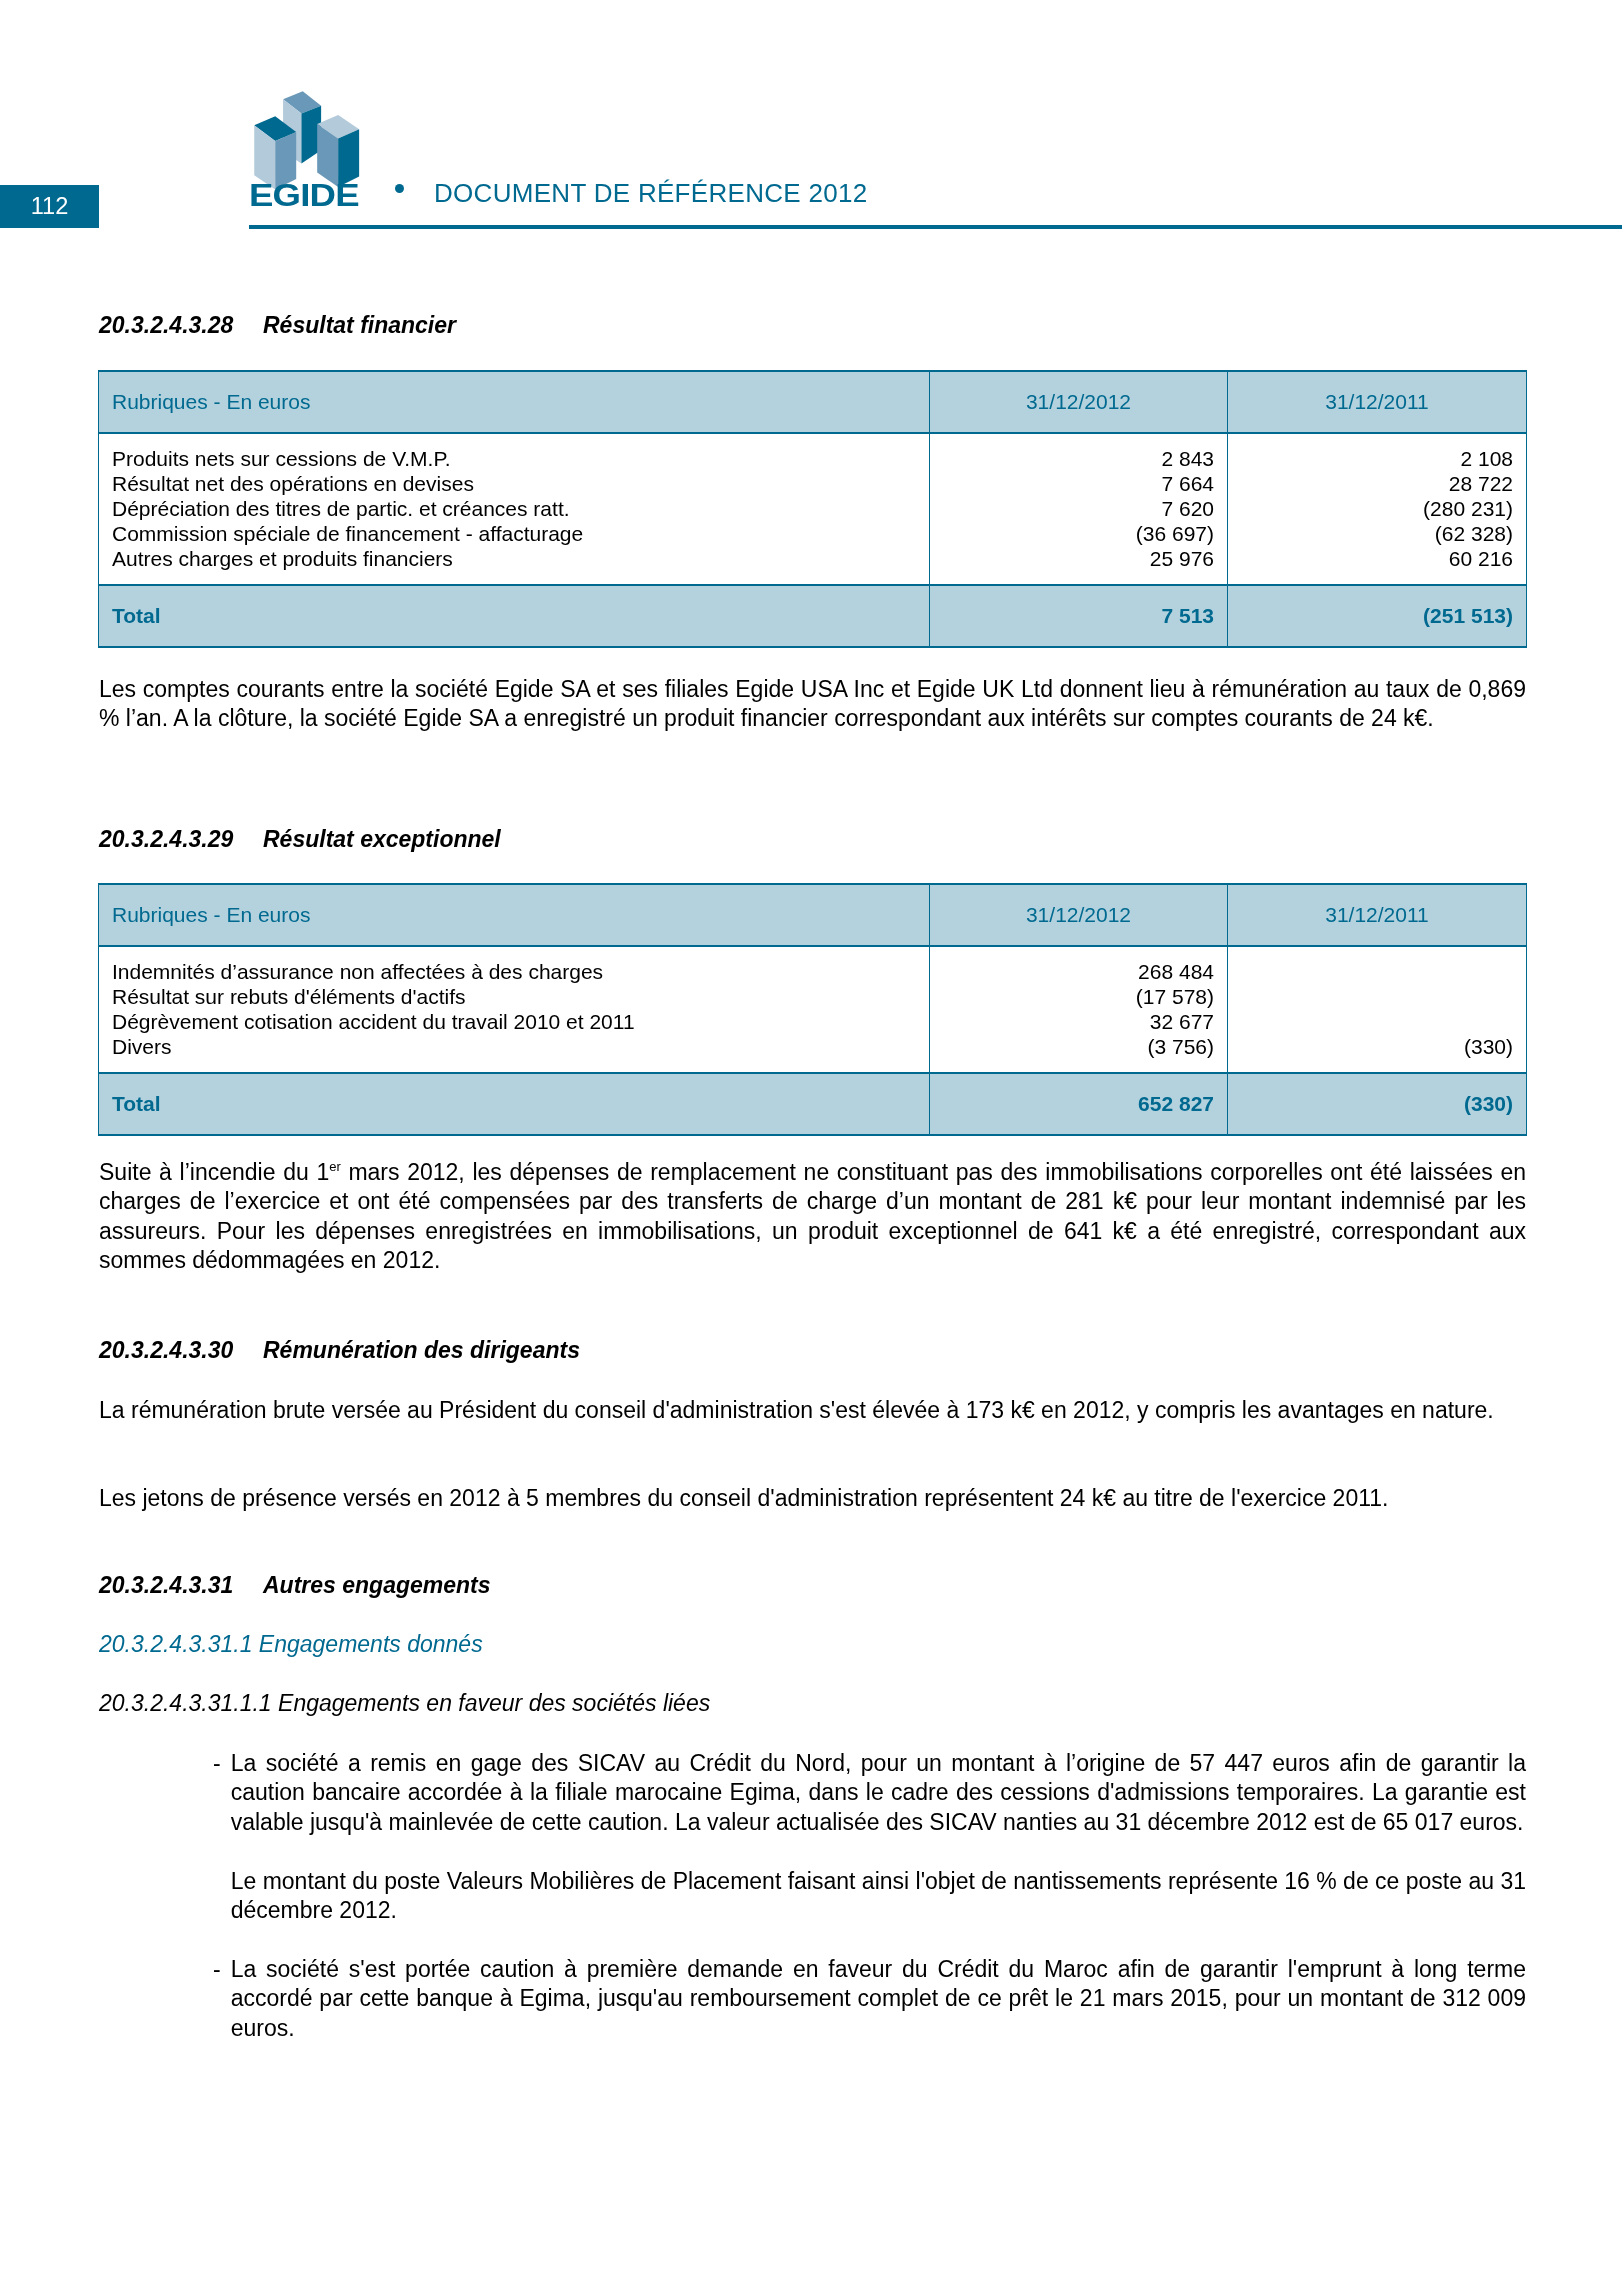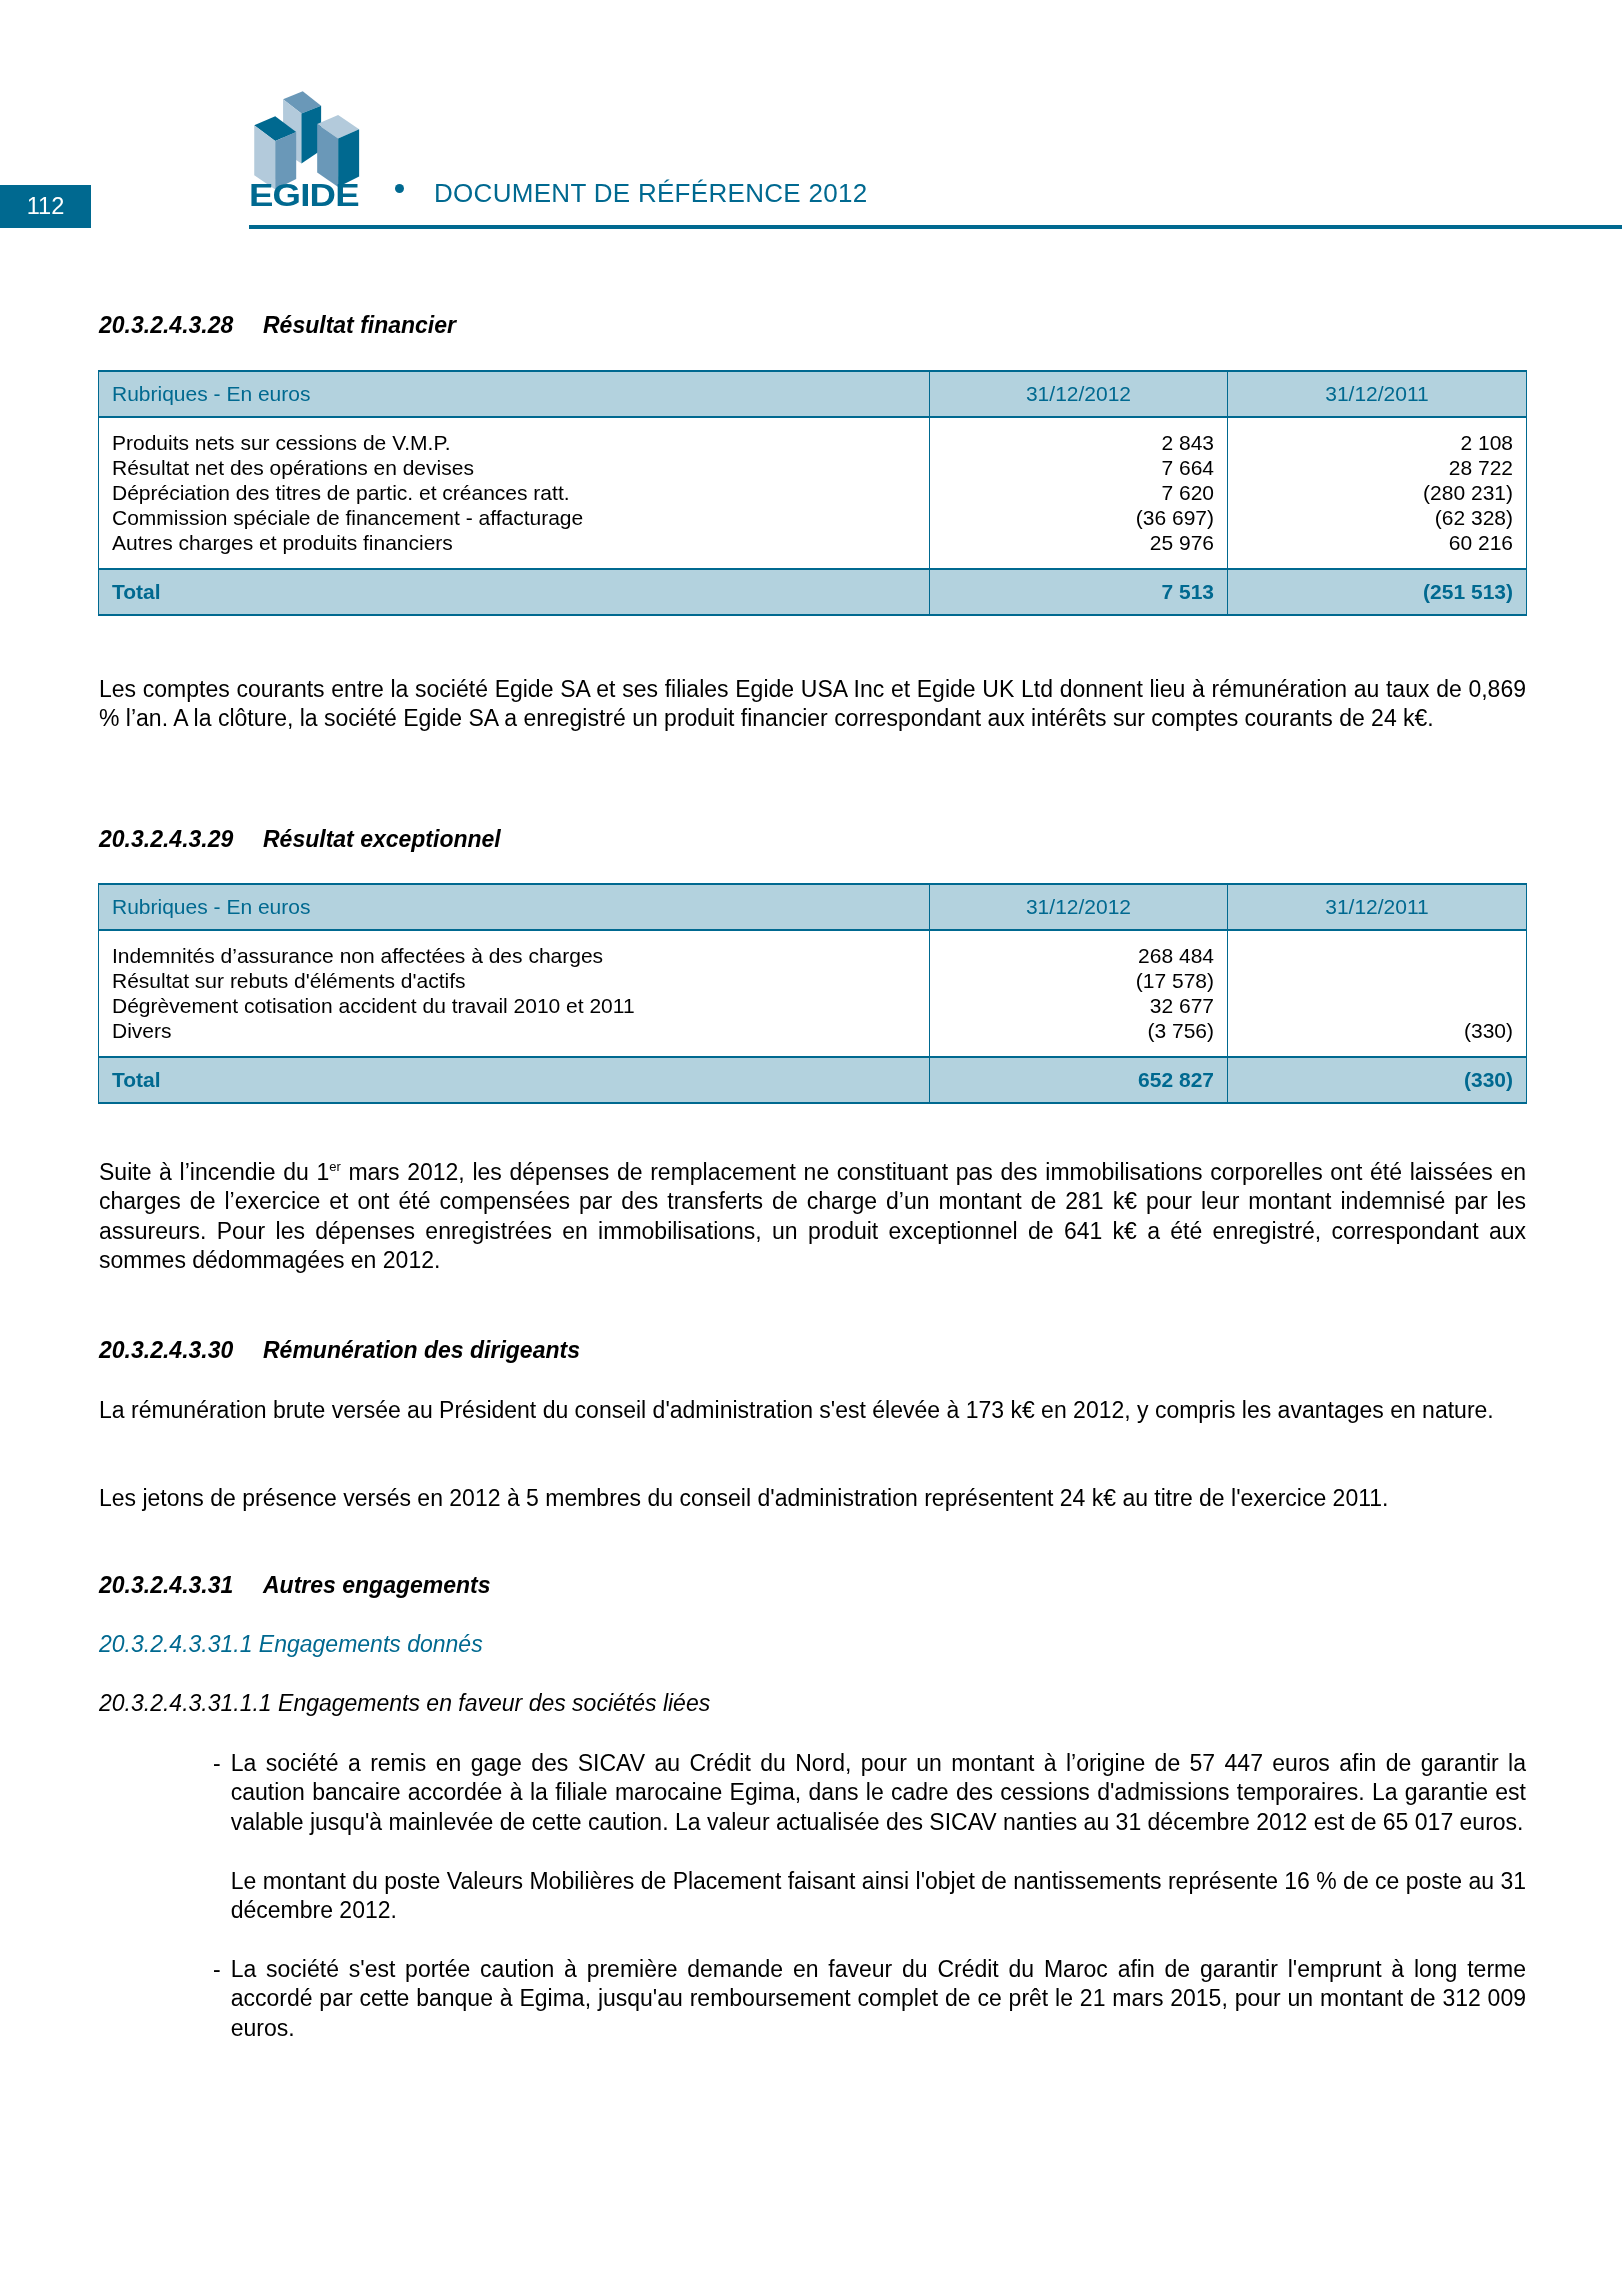--- a/index.html
+++ b/index.html
@@ -2,21 +2,21 @@
 <html style="font-size:10.5px"><head>
 <meta charset="utf-8">
 <style>
   html, body { margin:0; padding:0; }
   body {
     width:1623px; height:2295px; position:relative; background:#ffffff;
     font-family:"Liberation Sans", sans-serif; color:#000; overflow:hidden;
   }
   .abs { position:absolute; }
   .page-num {
-    left:0; top:185px; width:91px; height:43px; background:#006990;
+    left:0; top:185px; width:99px; height:43px; background:#006990;
     color:#fff; font-size:23.6px; line-height:43px; text-align:center;
   }
   .logo { left:249px; top:86px; width:118px; height:122px; }
   .logo-word {
     left:249px; top:178px; font-size:31px; font-weight:bold; color:#006990;
     letter-spacing:-0.7px; transform:scaleX(1.18); transform-origin:left top;
   }
   .header-dot { left:395px; top:184px; width:9.2px; height:9.2px; border-radius:50%; background:#006990; }
   .header-title { left:434px; top:178px; font-size:26px; color:#006990; letter-spacing:0.3px; }
   .header-rule { left:249px; top:225px; width:1374px; height:3.9px; background:#006990; }
@@ -30,21 +30,21 @@
   .para sup { font-size:13px; line-height:0; vertical-align:9.2px; }
 
   table.fin {
     position:absolute; left:98px; width:1428px; border-collapse:collapse;
     font-size:21px; table-layout:fixed;
   }
   table.fin col.c1 { width:831px; }
   table.fin col.c2 { width:298px; }
   table.fin col.c3 { width:299px; }
   table.fin td, table.fin th {
-    border-left:1.3px solid #006990; border-right:1.3px solid #006990; padding:0 13px;
+    border-left:1.3px solid #006990; border-right:1.3px solid #006990; padding:8px 13px;
   }
   table.fin tr.head th {
     background:#b3d2de; color:#006990; font-weight:normal; height:44px;
     border-top:2px solid #006990; border-bottom:2px solid #006990; text-align:center;
   }
   table.fin tr.head th:first-child { text-align:left; }
   table.fin tr.body td { vertical-align:top; padding-top:11.8px; padding-bottom:13px; line-height:25px; }
   table.fin tr.body td.num { text-align:right; }
   table.fin tr.total td {
     background:#b3d2de; color:#006990; font-weight:bold; height:44px;

